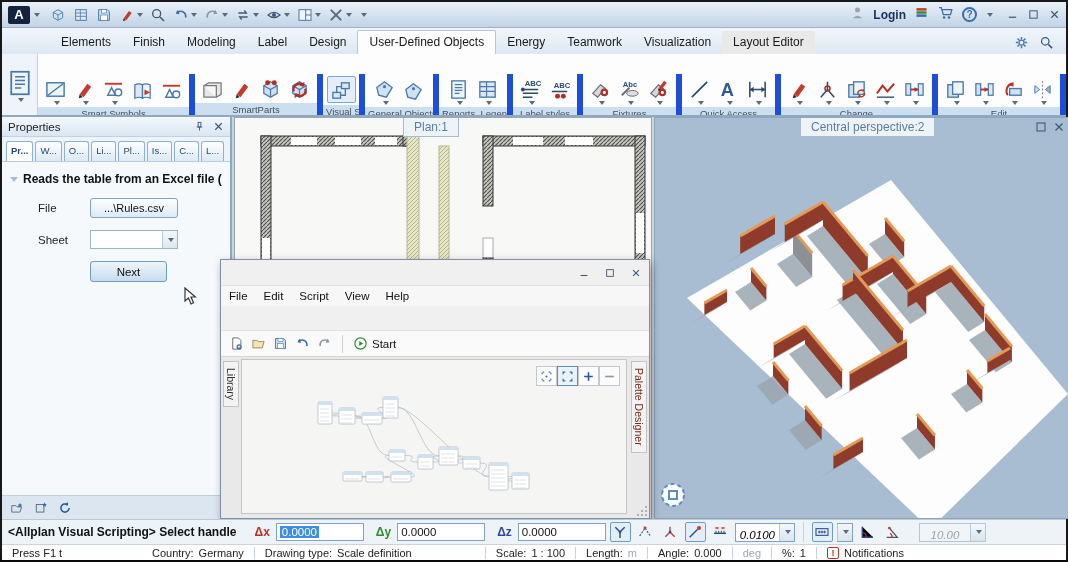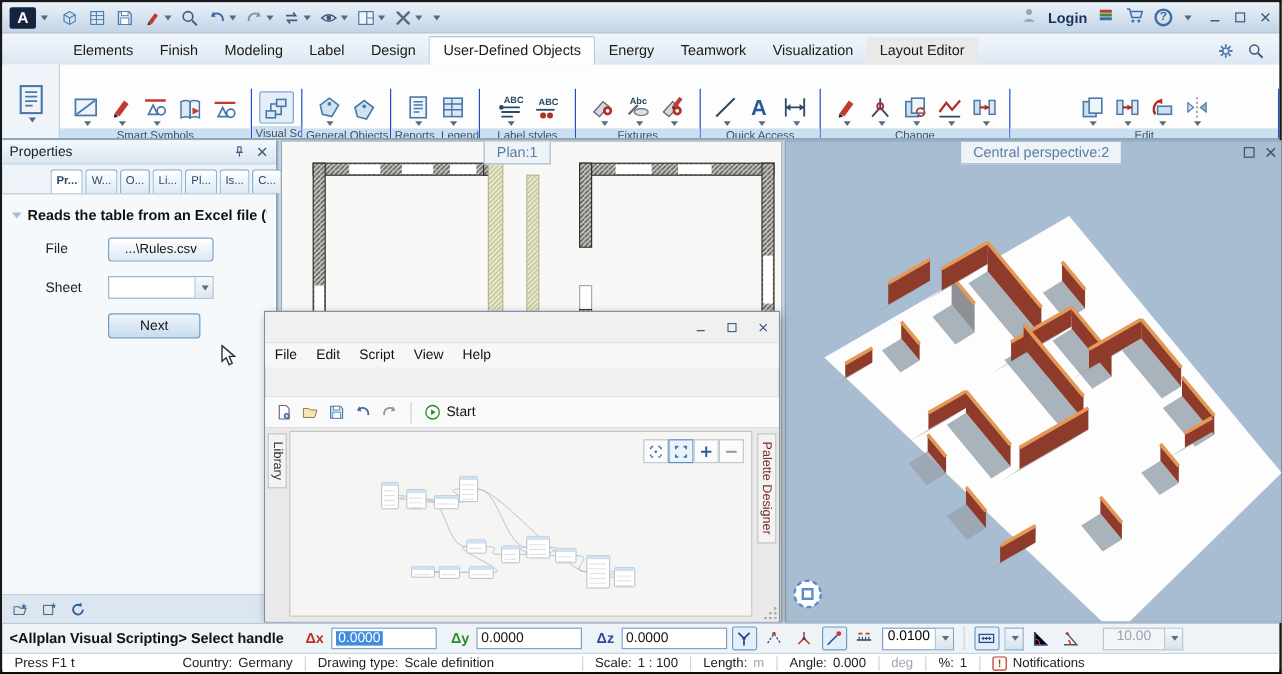--- a/index.html
+++ b/index.html
@@ -27,36 +27,36 @@
   .tab { font-size:12px; color:#1a1a1a; padding:4px 11px 5px; cursor:default; white-space:nowrap; }
   .tab.active { background:#fdfdfd; border:1px solid #b5c6d8; border-bottom:none; border-radius:2px 2px 0 0; }
   .tab.hov { background:#e9e9e9; border-radius:2px 2px 0 0; }
   .tabrow-icons { margin-left:auto; display:flex; gap:10px; padding:0 12px 4px; }
   .tabrow-icons svg { width:15px; height:15px; }
 
   
   .ribbon { position:absolute; left:0; top:52px; width:100%; height:63px; background:#fdfdfd; border-bottom:2px solid #8ea8c0; display:flex; }
   .bigbtn { width:48px; display:flex; flex-direction:column; align-items:center; justify-content:center; background:#eef4fa; border-right:1px solid #c3d2e0; }
   .bigbtn svg { width:30px; height:30px; }
-  .rgroup { display:flex; flex-direction:column; border-right:1px solid #1d4ed8;margin-top:20px; }
+  .rgroup { display:flex; flex-direction:column; border-right:6px solid #1d4ed8;margin-top:20px; }
   .ricons { flex:1; display:flex; align-items:center; justify-content:center; gap:2px; padding:2px 4px; }
   .ricon { display:flex; flex-direction:column; align-items:center; padding:2px 2px 0; border-radius:2px; }
   .ricon svg { width:23px; height:23px; }
   .ricon.sel { border:1px solid #7aa7d4; background:#e3eef9; }
   .glabel { height:14px; background:#cbdff0; font-size:9.5px; color:#44505c; text-align:center; line-height:14px; white-space:nowrap; overflow:hidden; padding:0 3px;}
 
   
   .workspace { position:absolute; left:0; top:115px; width:100%; height:402px; background:#c8d4de; }
 
   
   .props { position:absolute; left:0; top:0; width:230px; height:402px; background:#eef3f9; border-right:2px solid #8ea8c0; display:flex; flex-direction:column; }
   .props-head { height:20px; background:linear-gradient(#f4f8fc,#d9e6f2); display:flex; align-items:center; padding:0 6px; font-size:11.5px; color:#222; border-bottom:1px solid #c3d2e0;}
   .props-head .hicons { margin-left:auto; display:flex; gap:8px; }
   .props-head svg { width:11px; height:11px; }
-  .ptabs { display:flex; gap:2px; padding:4px 4px 0;margin-left:36px; }
+  .ptabs { display:flex; gap:2px; padding:4px 4px 0; }
   .ptab { font-size:9.5px; color:#2a4a6a; border:1px solid #8fb2d4; border-bottom:none; border-radius:3px 3px 0 0;
     background:linear-gradient(#ffffff,#dce9f5); padding:3px 4px; }
   .ptab.active { background:#fff; font-weight:bold; padding-bottom:5px; }
   .props-body { flex:1; background:#f6f9fc; border-top:1px solid #b9cbdc; padding:10px 8px; font-size:12px; }
   .section-title { font-weight:bold; font-size:12px; color:#111; display:flex; align-items:center; gap:5px; white-space:nowrap; overflow:hidden;}
   .tri-down { width:0; height:0; border-left:4px solid transparent; border-right:4px solid transparent; border-top:5px solid #9fc0de; }
   .frow { display:flex; align-items:center; margin-top:12px; }
   .flabel { width:80px; text-align:left; padding-left:28px; color:#222; font-size:11.5px; }
   .fbtn { width:88px; height:20px; border:1px solid #7da4c8; border-radius:3px; background:linear-gradient(#fff,#dce9f5);
     font-size:11px; color:#111; display:flex; align-items:center; justify-content:center; }
@@ -111,21 +111,21 @@
   .inputbar { position:absolute; left:0; top:517px; width:100%; height:25px; background:#eef3f8; border-top:1px solid #b9c9d8;
     display:flex; align-items:center; padding:0 6px; gap:4px; }
   .prompt { font-weight:bold; font-size:12px; color:#111; margin-right:6px; white-space:nowrap; }
   .dlabel { font-weight:bold; font-size:12px; margin:0 2px 0 8px; }
   .dx { color:#c03020; } .dy { color:#2e8b2e; } .dz { color:#2a4a9a; }
   .cinput { width:88px; height:18px; border:1px solid #7da4c8; background:#fff; font-size:11.5px; padding:1px 3px; color:#111; display:flex; align-items:center;}
   .cinput .selval { background:#3f8ddc; color:#fff; padding:0 2px; }
   .ibtn { width:21px; height:20px; display:flex; align-items:center; justify-content:center; border:1px solid transparent; border-radius:2px;}
   .ibtn.sel { border:1px solid #6f9cc4; background:#e3eef9; }
   .ibtn svg { width:16px; height:16px; }
-  .combo { height:19px; border:1px solid #7da4c8; background:#fff; display:flex; align-items:flex-start; font-size:11.5px; }
+  .combo { height:19px; border:1px solid #7da4c8; background:#fff; display:flex; align-items:flex-end; font-size:11.5px;font-style:italic; }
   .combo .val { padding:0 4px; }
   .combo .dd { width:15px; height:100%; background:linear-gradient(#f4f8fb,#d8e4ee); border-left:1px solid #b7c8d8; display:flex; align-items:center; justify-content:center; }
   .combo.disabled { color:#9aa4ae; border-color:#b8c6d2; background:#f2f5f8;margin-left:12px; }
   .isep { width:1px; height:20px; background:#c6d3e0; margin:0 4px; }
 
   
   .statusbar { position:absolute; left:0; top:542px; width:100%; height:16px; background:#fff; border-top:1px solid #c9d4de;
     display:flex; align-items:center; font-size:11px; color:#222; }
   .sseg { padding:0 10px; display:flex; gap:5px; align-items:center; white-space:nowrap; }
   .ssep { width:1px; height:12px; background:#c9d2da; }
@@ -535,20 +535,47 @@
           </div>
         <div class="ricon">
             <svg>
               <use href="#s-scale"></use>
             </svg>
           </div>
       </div>
       <div class="glabel">Smart Symbols</div>
     </div>
 
+    <div class="rgroup" style="width:132px">
+      <div class="ricons">
+        <div class="ricon">
+            <svg>
+              <use href="#s-folder"></use>
+            </svg>
+          </div>
+        <div class="ricon">
+            <svg>
+              <use href="#s-pencil"></use>
+            </svg>
+          </div>
+        <div class="ricon">
+            <svg>
+              <use href="#s-cube"></use>
+              <use href="#s-dots"></use>
+            </svg>
+          </div>
+        <div class="ricon">
+            <svg>
+              <use href="#s-cube"></use>
+              <use href="#s-sync"></use>
+            </svg>
+          </div>
+      </div>
+      <div class="glabel">SmartParts</div>
+    </div>
 
     <div class="rgroup" style="width:42px">
       <div class="ricons">
           <div class="ricon sel">
             <svg>
               <use href="#s-flow"></use>
             </svg>
           </div>
         </div>
       <div class="glabel">Visual Sc...</div>

